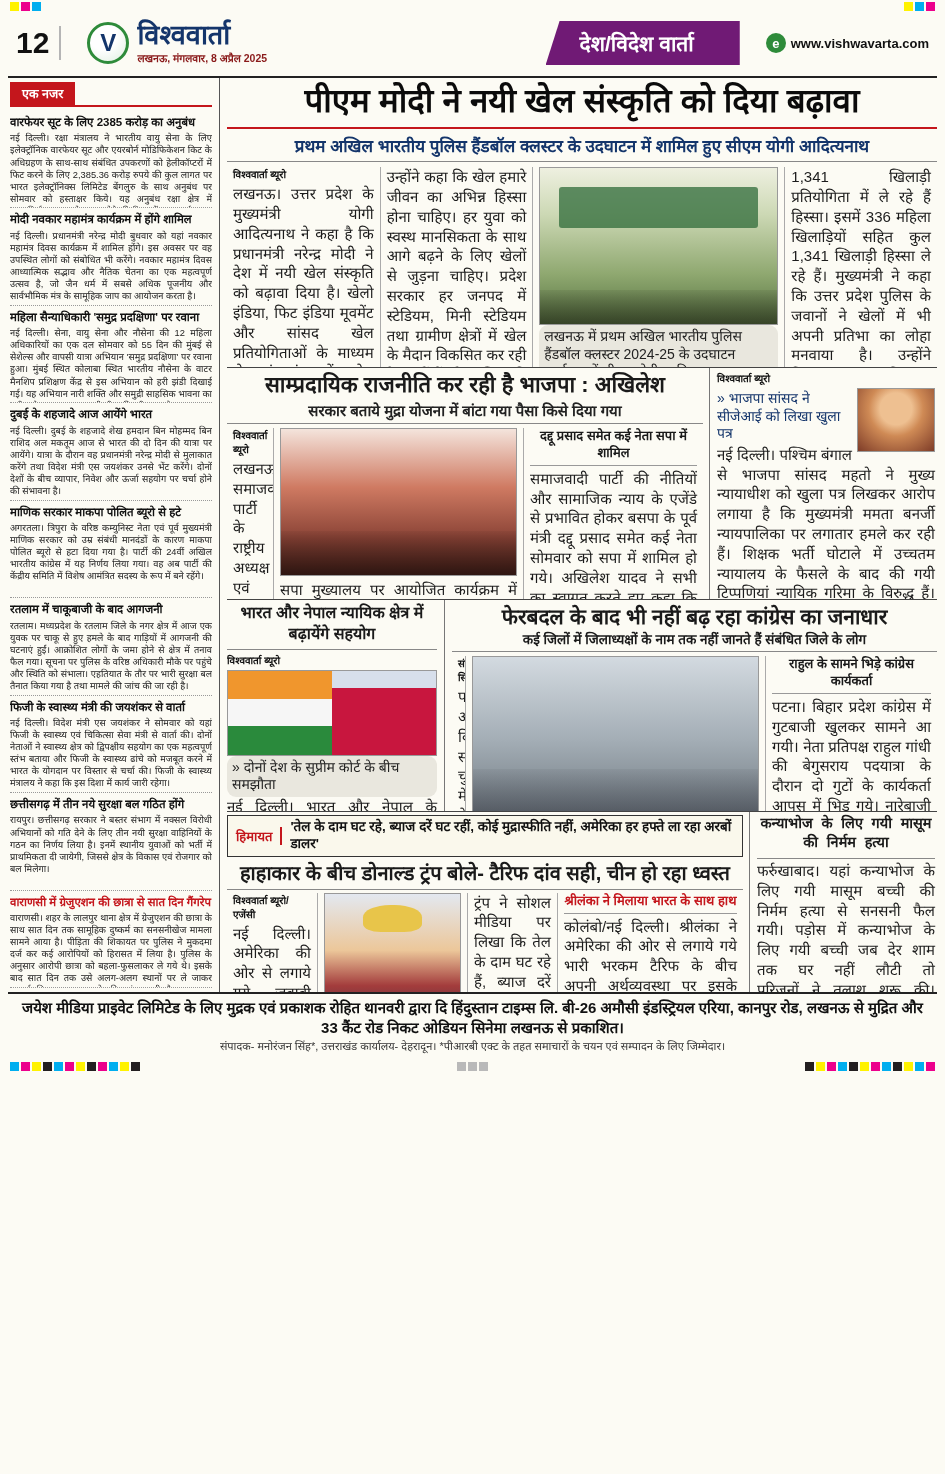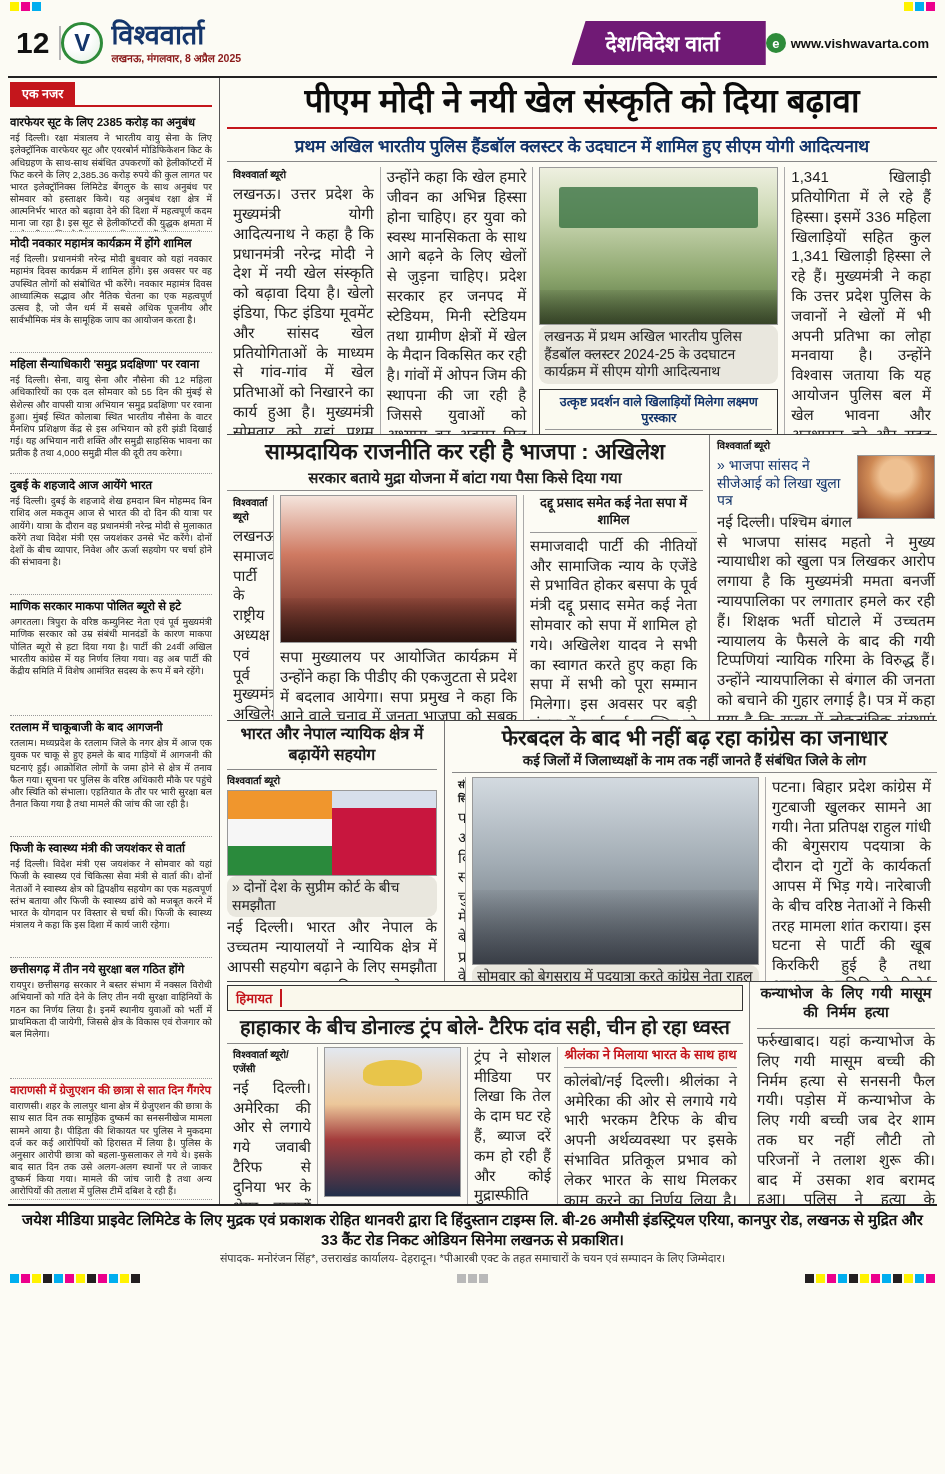--- a/index.html
+++ b/index.html
@@ -10,36 +10,36 @@
     font-family:"Liberation Sans","DejaVu Sans",sans-serif;
     padding:0 8px;
   }
   
   .regrow { display:flex; justify-content:space-between; align-items:center; height:12px; padding:2px 2px; }
   .regrow.bottom { height:20px; padding:4px 2px; }
   .regset { display:flex; gap:2px; }
   .sq { width:9px; height:9px; display:inline-block; }
   .sq.c{background:#00aeef}.sq.m{background:#ec008c}.sq.y{background:#fff200}.sq.k{background:#231f20}.sq.g{background:#b9b9b9}
   
-  .masthead { height:66px; display:flex; align-items:center; gap:0; border-bottom:2px solid #222; padding:4px 4px 6px 4px; }
+  .masthead { height:66px; display:flex; align-items:center; gap:26px; border-bottom:2px solid #222; padding:4px 4px 6px 4px; }
   .pageno { font-size:30px; font-weight:800; color:#111; padding:0 10px 0 4px; border-right:2px solid #b5b5b5; }
   .logoblock { display:flex; align-items:center; gap:8px; }
   .logo-circle { width:42px; height:42px; border-radius:50%; border:3px solid #2e8b3a;
     background:radial-gradient(circle at 35% 30%,#ffffff 0 40%,#dfeee0 100%);
     color:#14356b; font-weight:800; font-size:24px; display:flex; align-items:center; justify-content:center; }
   .papername { font-size:27px; font-weight:800; color:#14356b; line-height:1.05; }
   .dateline { font-size:10.5px; color:#8a1a1a; font-weight:700; margin-top:2px; }
   .section-banner { margin-left:auto; background:#701a75; color:#fff; font-weight:800; font-size:21px;
     padding:8px 46px 8px 34px; clip-path:polygon(14px 0,100% 0,100% 100%,0 100%); }
   .mh-right { display:flex; align-items:center; gap:5px; padding-right:4px; }
   .ebadge { width:20px; height:20px; border-radius:50%; background:#2e8b3a; color:#fff; font-weight:800;
     font-size:13px; display:flex; align-items:center; justify-content:center; }
   .website { font-size:13px; font-weight:700; color:#111; cursor:pointer; }
   
-  .content { display:flex; height:1128px; border-bottom:2px solid #222; }
+  .content { display:flex; height:916px; border-bottom:2px solid #222; }
   
   .sidebar { width:212px; flex:0 0 212px; border-right:1.5px solid #555; padding:4px 7px 4px 2px; display:flex; flex-direction:column; overflow:hidden; }
   .sb-head { border-bottom:2px solid #c4161c; margin-bottom:4px; }
   .sb-tab { display:inline-block; background:#c4161c; color:#fff; font-weight:800; font-size:12.5px; padding:3px 12px; }
   .briefs { display:flex; flex-direction:column; flex:1; overflow:hidden; }
   .brief { border-bottom:1px dotted #999; padding:4px 0 5px; flex:1; overflow:hidden; }
   .brief h3 { font-size:11.5px; font-weight:800; color:#111; line-height:1.25; margin-bottom:3px; }
   .brief.red h3 { color:#c4161c; }
   .brief p { font-size:9.3px; line-height:1.3; text-align:justify; color:#222; }
   
@@ -271,30 +271,32 @@
           <div class="cg-grid">
             <div>
               <div class="byline">संजय सिंह</div>
               <p class="body">पटना। आगामी विधान सभा चुनाव में बेहतर प्रदर्शन के लिए कांग्रेस पार्टी ने संगठन में बड़े पैमाने पर फेरबदल किया है, लेकिन जमीनी स्तर पर पार्टी का जनाधार बढ़ता नहीं दिख रहा है। कई जिलों में तो जिलाध्यक्षों के नाम तक संबंधित जिले के लोग नहीं जानते हैं। पार्टी कार्यकर्ताओं में भी उत्साह की कमी देखी जा रही है। वरिष्ठ नेताओं की बार-बार यात्राओं के बावजूद संगठनात्मक ढांचा कमजोर बना हुआ है।</p>
             </div>
             <div>
               <div class="photo congress-photo"></div>
               <div class="caption">सोमवार को बेगुसराय में पदयात्रा करते कांग्रेस नेता राहुल गांधी</div>
             </div>
             <div class="subart">
+              <h4>राहुल के सामने भिड़े कांग्रेस कार्यकर्ता</h4>
               <p class="body">पटना। बिहार प्रदेश कांग्रेस में गुटबाजी खुलकर सामने आ गयी। नेता प्रतिपक्ष राहुल गांधी की बेगुसराय पदयात्रा के दौरान दो गुटों के कार्यकर्ता आपस में भिड़ गये। नारेबाजी के बीच वरिष्ठ नेताओं ने किसी तरह मामला शांत कराया। इस घटना से पार्टी की खूब किरकिरी हुई है तथा अनुशासन समिति ने रिपोर्ट तलब की है।</p>
             </div>
           </div>
         </section>
       </div>
 
       <div class="band band4">
         <section class="trumpsec">
           <div class="quotebar">
             <span class="label">हिमायत</span>
+            <span class="quote">'तेल के दाम घट रहे, ब्याज दरें घट रहीं, कोई मुद्रास्फीति नहीं, अमेरिका हर हफ्ते ला रहा अरबों डालर'</span>
           </div>
           <h2>हाहाकार के बीच डोनाल्ड ट्रंप बोले- टैरिफ दांव सही, चीन हो रहा ध्वस्त</h2>
           <div class="tr-grid">
             <div>
               <div class="byline">विश्ववार्ता ब्यूरो/एजेंसी</div>
               <p class="body">नई दिल्ली। अमेरिका की ओर से लगाये गये जवाबी टैरिफ से दुनिया भर के शेयर बाजारों में हाहाकार मचा है, लेकिन राष्ट्रपति डोनाल्ड ट्रंप अपने फैसले पर अडिग हैं। उन्होंने कहा कि टैरिफ का दांव बिल्कुल सही है और इससे अमेरिका को अरबों डालर की कमाई हो रही है। दुनिया के तमाम देश अब नयी शर्तों पर व्यापार समझौते करने को तैयार हैं।</p>
             </div>
             <div>
               <div class="photo trump-photo"></div>
             </div>

